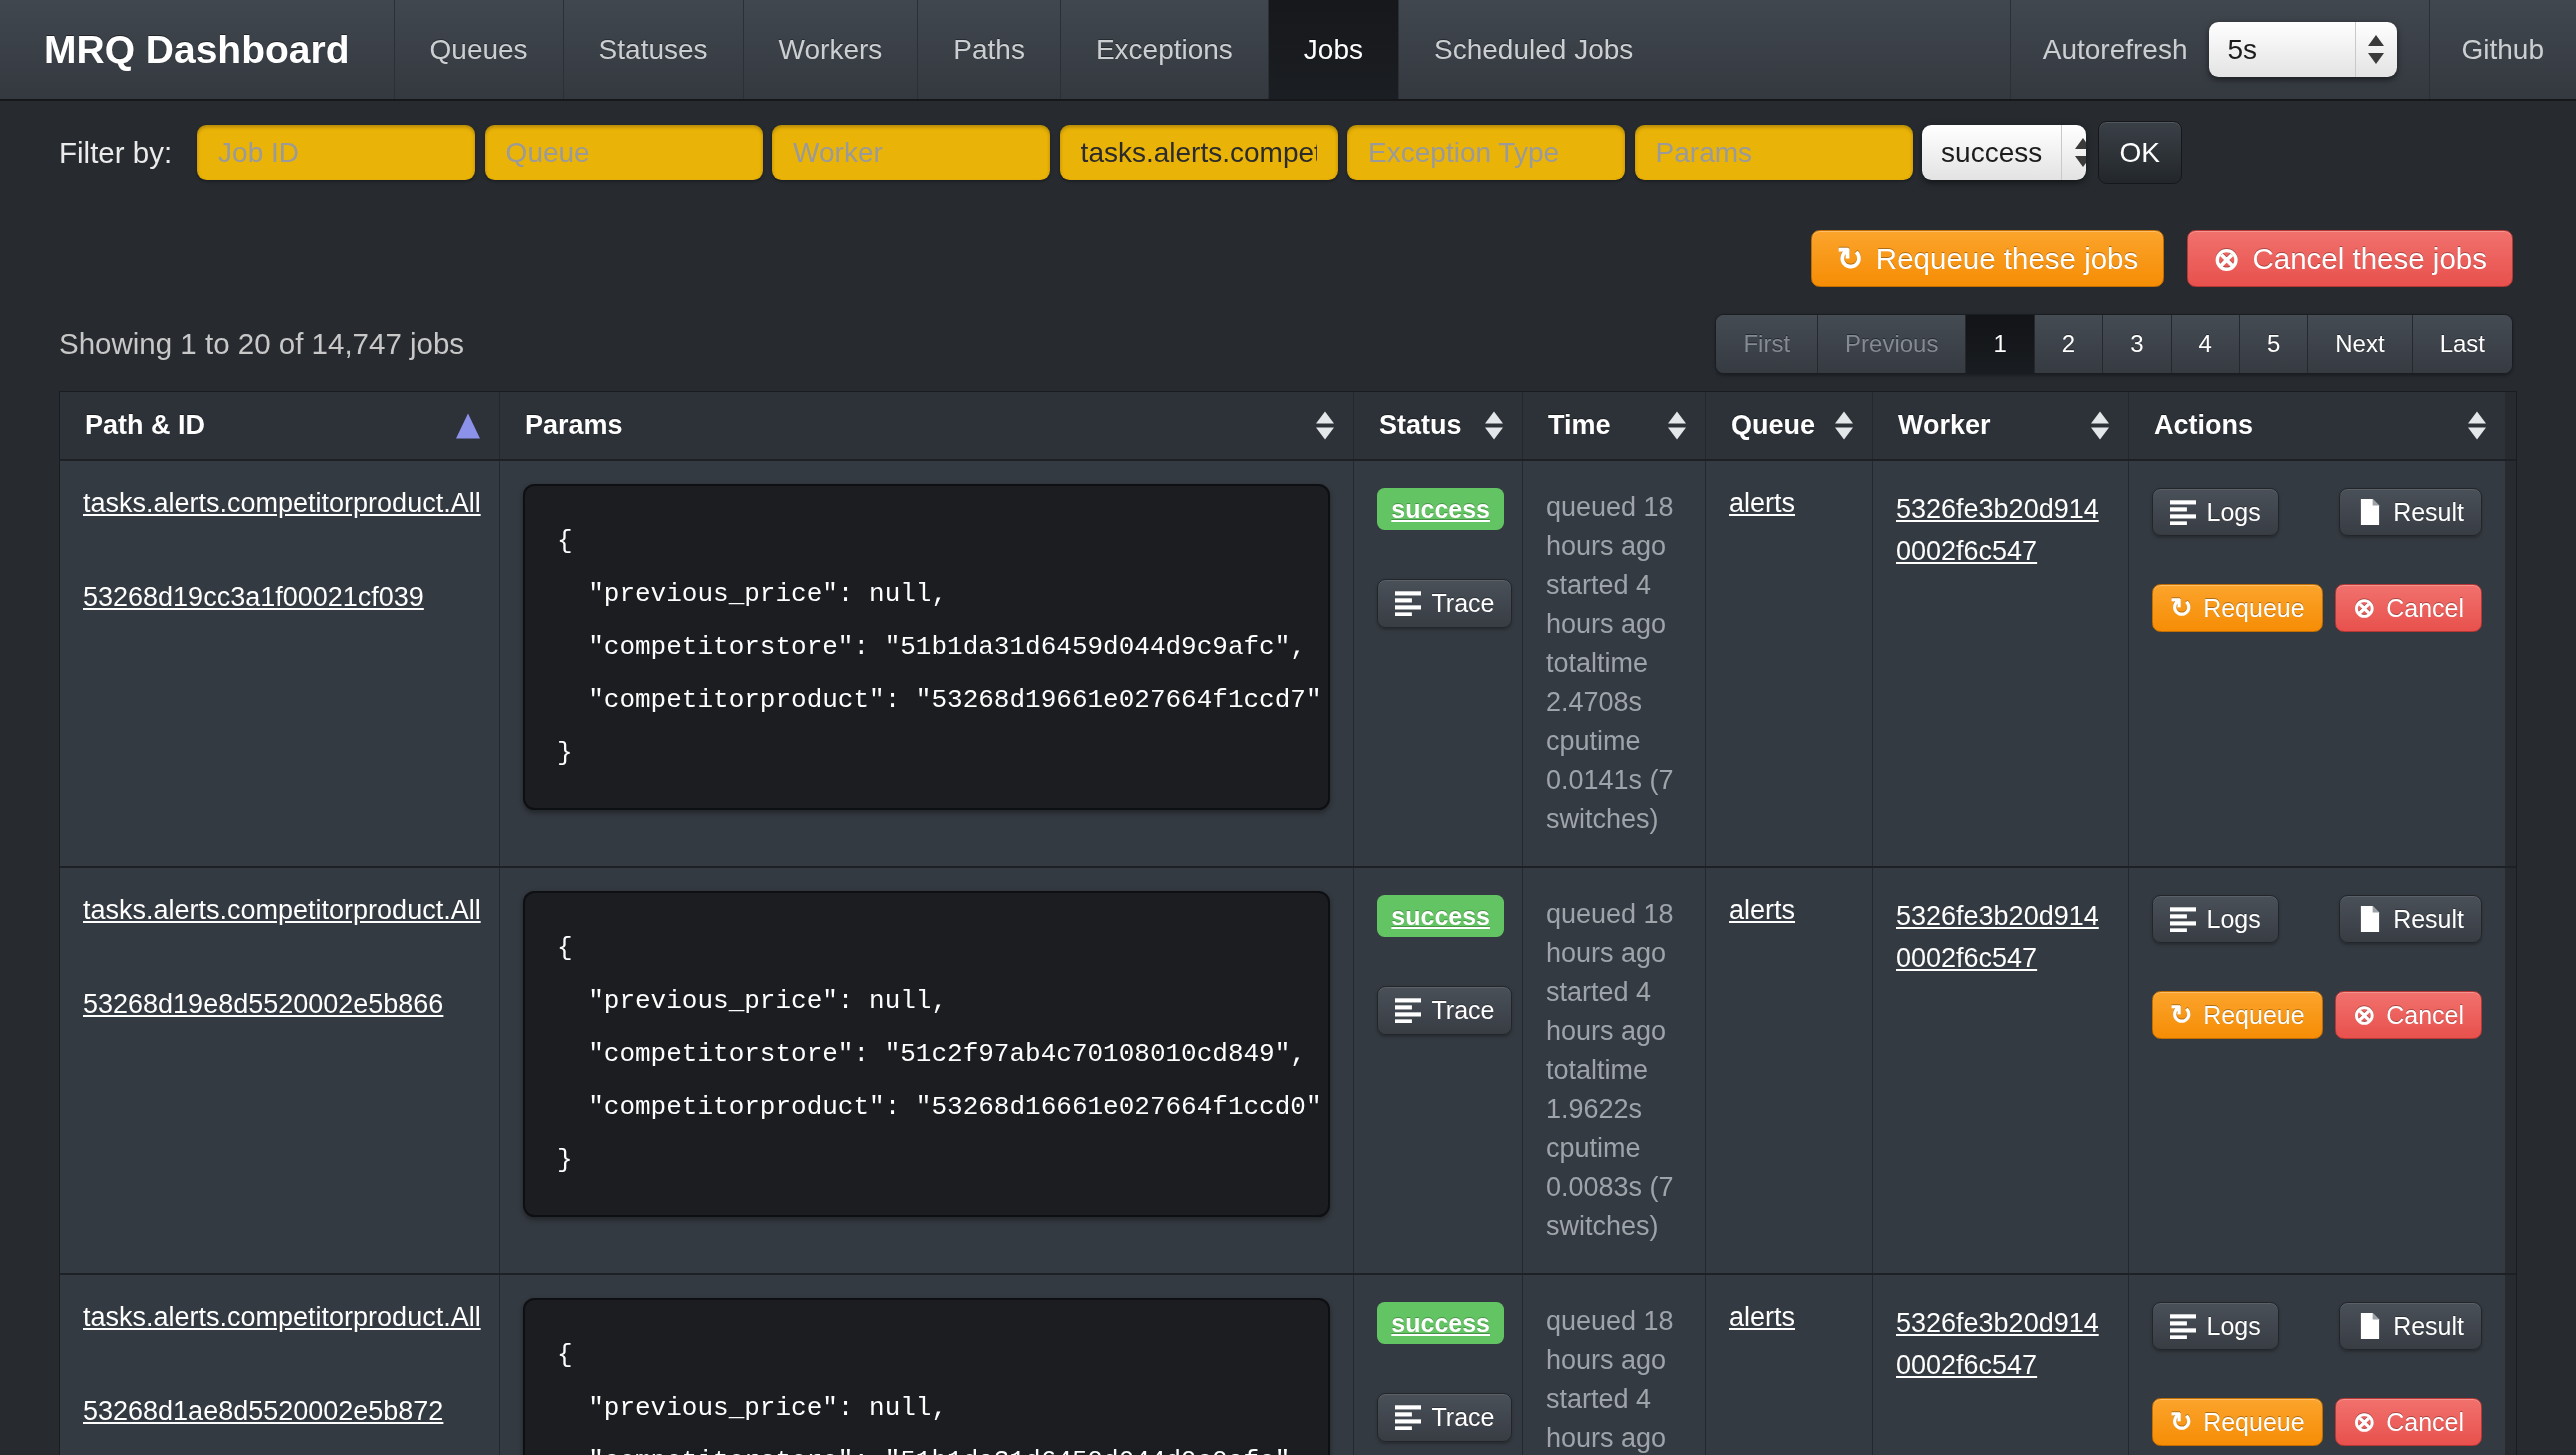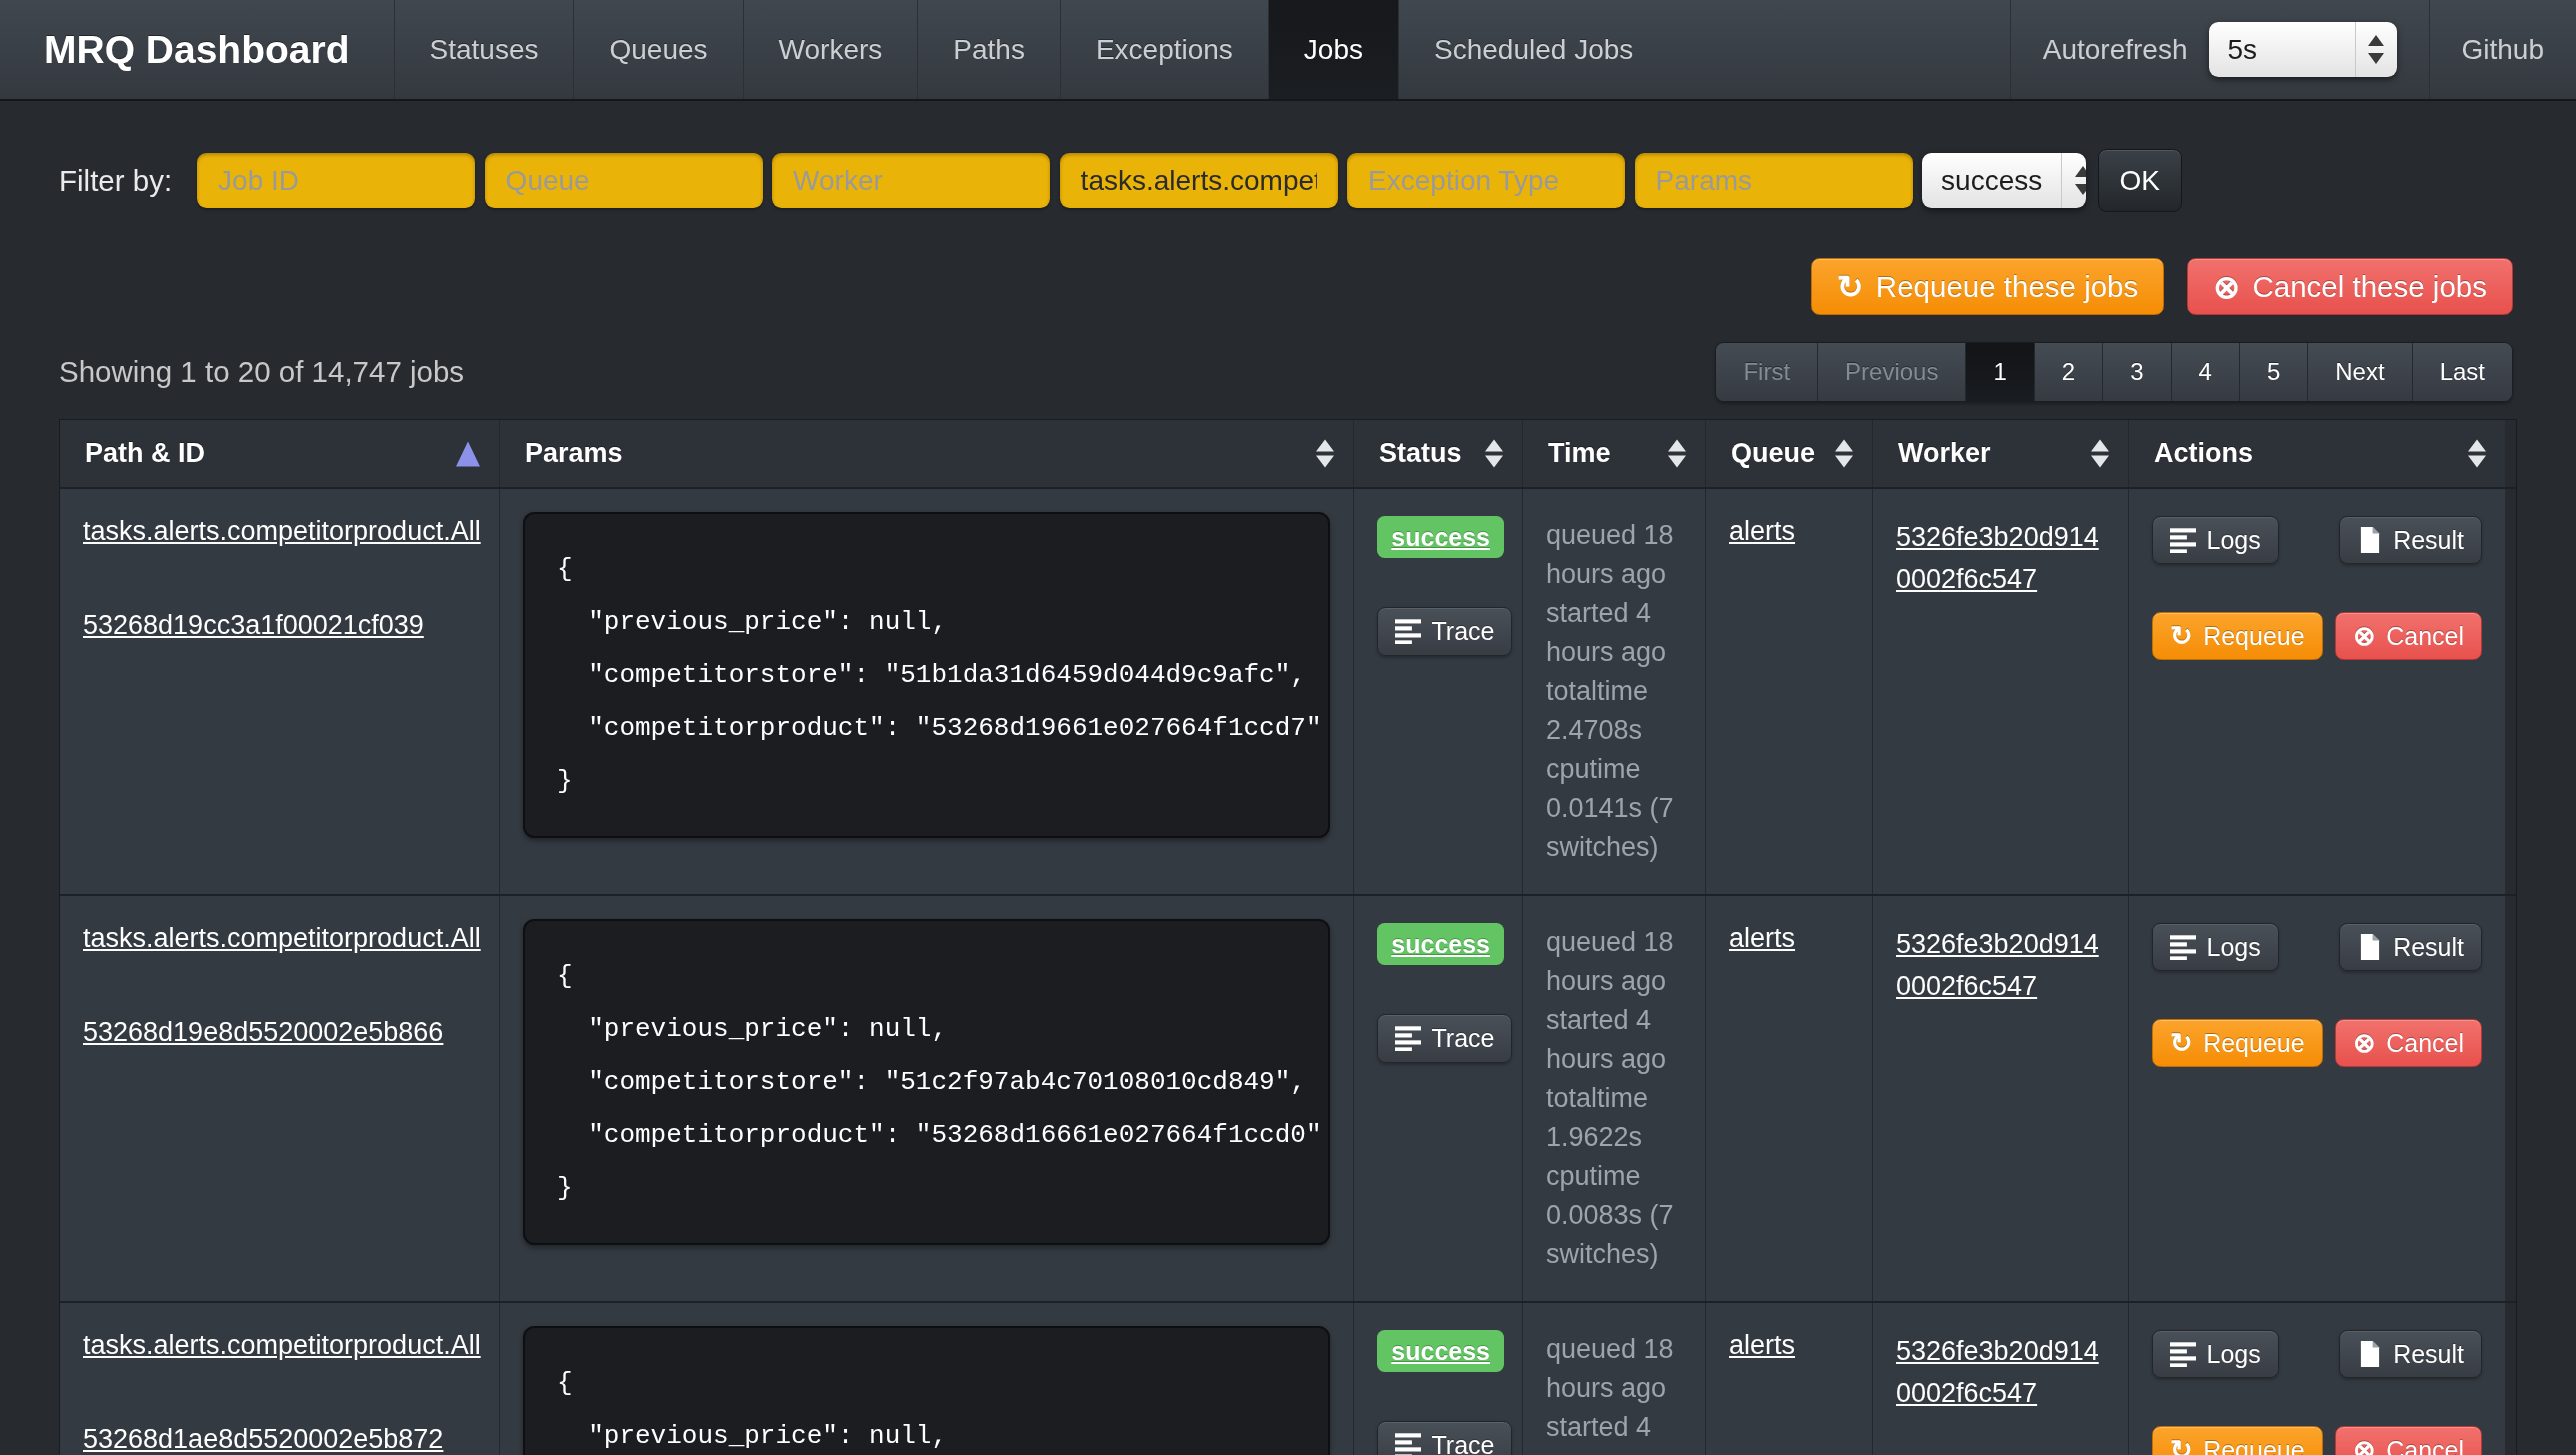--- a/index.html
+++ b/index.html
@@ -46,21 +46,21 @@
   .mac-select .stepper {
     border-left:1.9px solid #c9c9c9; align-self:stretch;
     display:flex; flex-direction:column; justify-content:center;
     padding:0 12.4px; gap:6.7px;
   }
   .tri-up { width:0; height:0; border-left:8.6px solid transparent; border-right:8.6px solid transparent; border-bottom:11.4px solid #3a3a3a; }
   .tri-down { width:0; height:0; border-left:8.6px solid transparent; border-right:8.6px solid transparent; border-top:11.4px solid #3a3a3a; }
   .autorefresh-select { width:188px; }
 
   
-  .filterbar { display:flex; align-items:center; margin:48px 0 0 59px; }
+  .filterbar { display:flex; align-items:center; margin:20px 0 0 59px; }
   .filter-label { font-size:29.5px; color:#ebebeb; margin-right:25px; }
   .f-input {
     height:55px; width:278px; border-radius:9.5px; border:none;
     background:#eab308; font-size:28px; padding:16px 21px; color:#2b2b2b;
     margin-right:9.5px; outline:none;
     box-shadow:inset 0 1.9px 3.8px rgba(0,0,0,.25), 0 1.9px 2.9px rgba(0,0,0,.3);
     font-family:"Liberation Sans", sans-serif;
   }
   .f-input::placeholder { color:#9a9a9a; opacity:1; }
   .status-select { width:164px; margin-right:11.4px; }
@@ -139,22 +139,22 @@
   .cell-worker a { word-break:break-all; line-height:42px; }
   .actions-row { display:flex; justify-content:space-between; align-items:flex-start; }
   .actions-row + .actions-row { margin-top:48px; }
   .svg-ic { width:26px; height:26px; display:block; }
 </style>
 </head>
 <body>
 
 <div class="navbar">
   <div class="brand">MRQ Dashboard</div>
+  <div class="nav-item">Queues</div>
   <div class="nav-item">Statuses</div>
-  <div class="nav-item">Queues</div>
   <div class="nav-item">Workers</div>
   <div class="nav-item">Paths</div>
   <div class="nav-item">Exceptions</div>
   <div class="nav-item active">Jobs</div>
   <div class="nav-item">Scheduled Jobs</div>
   <div class="nav-spacer"></div>
   <div class="nav-section">
     <span class="nav-label">Autorefresh</span>
     <div class="mac-select autorefresh-select">
       <span class="val">5s</span>

